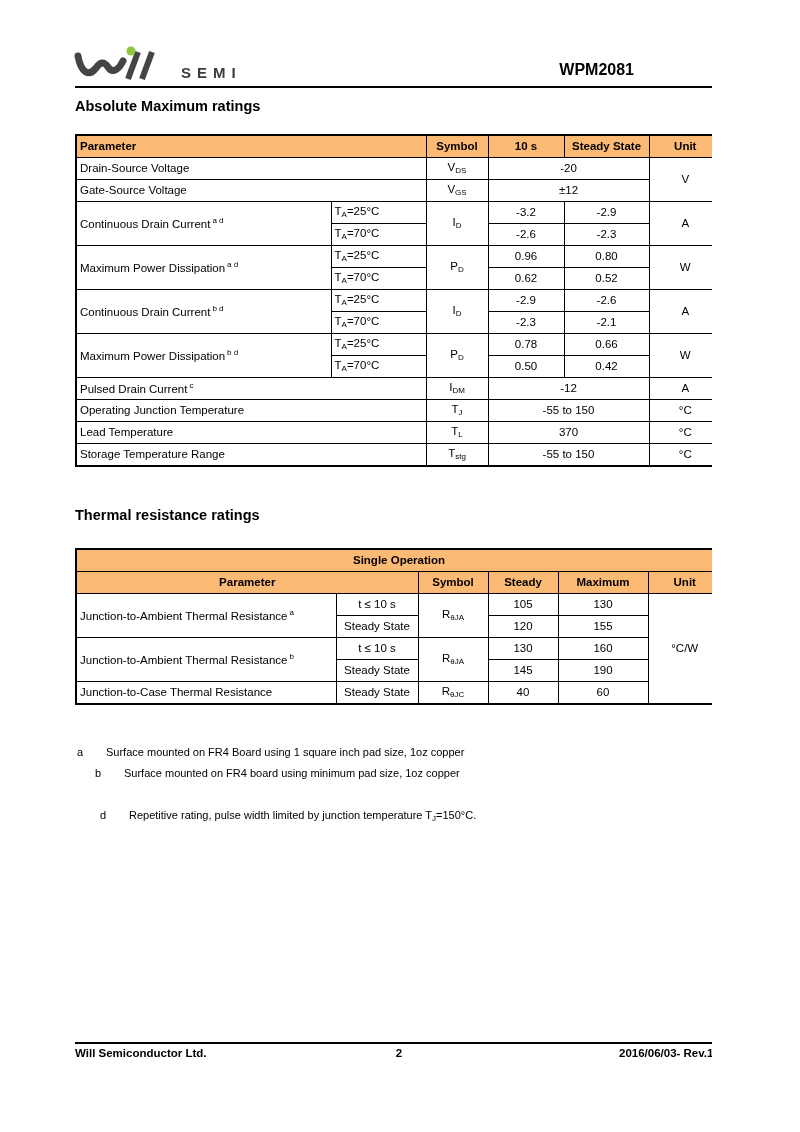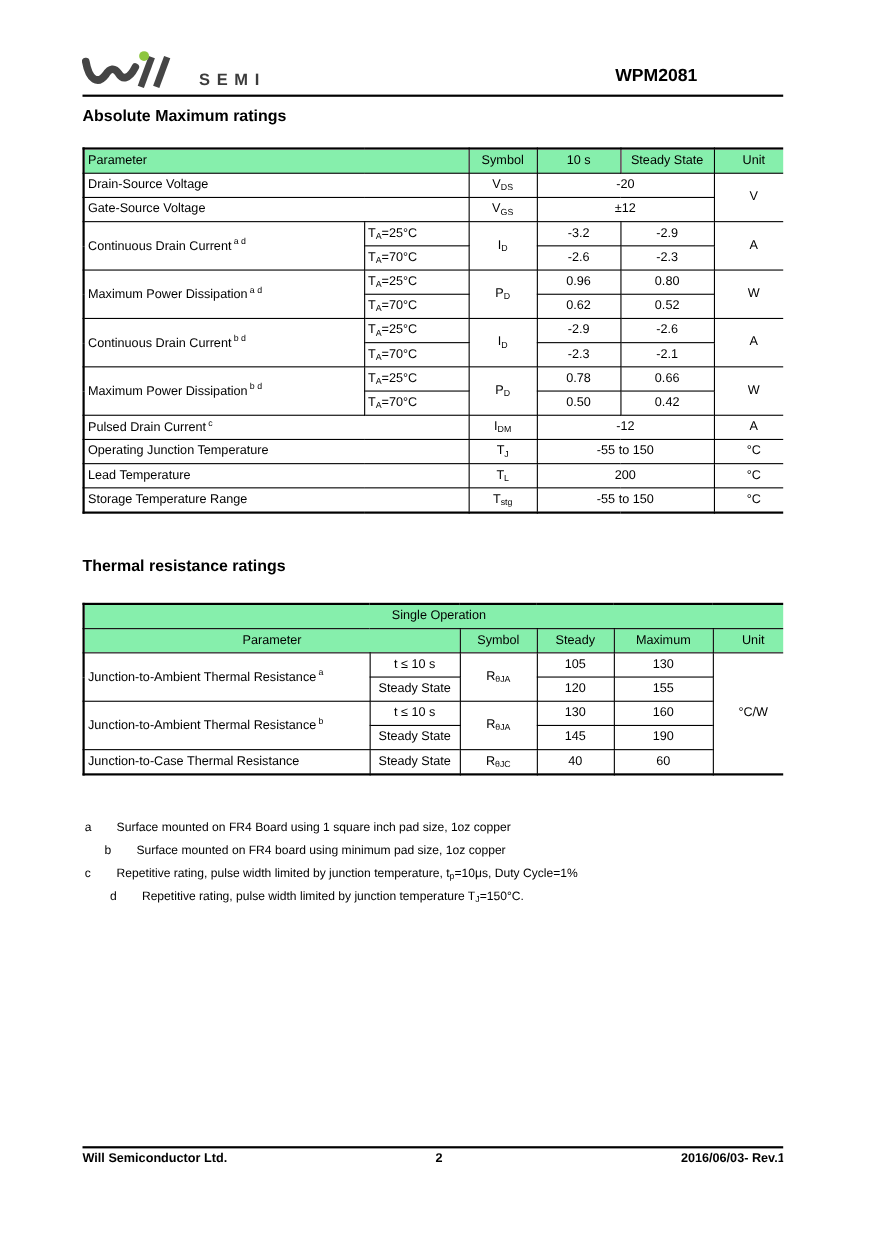--- a/index.html
+++ b/index.html
@@ -16,21 +16,21 @@
   .rule.footer{top:1042px;}
 
   
   .sec-title{position:absolute;left:75px;font-size:14.5px;font-weight:bold;}
 
   
   .t{position:absolute;left:75px;border-collapse:collapse;width:648px;
      font-size:11.5px;table-layout:fixed;border:2px solid #000;}
   .t th,.t td{border:1px solid #000;height:21px;padding:0 3px;line-height:1.15;
               overflow:hidden;white-space:nowrap;}
-  .t th{background:#86efac;font-weight:normal;text-align:center;}
+  .t th{background:#fdba74;font-weight:bold;text-align:center;}
   .t th.left,.t td.left{text-align:left;}
   .t td{text-align:center;}
   sub{font-size:8px;vertical-align:-2px;letter-spacing:0;}
   sup{font-size:8px;vertical-align:5px;margin-left:2px;}
 
   
   .note{position:absolute;left:77px;font-size:11px;}
   .note .mk{display:inline-block;width:29px;}
 
   
@@ -153,21 +153,21 @@
       </tr>
       <tr>
         <td colspan="2" class="left">Operating Junction Temperature</td>
         <td><span>T</span><sub>J</sub></td>
         <td colspan="2">-55 to 150</td>
         <td>°C</td>
       </tr>
       <tr>
         <td colspan="2" class="left">Lead Temperature</td>
         <td><span>T</span><sub>L</sub></td>
-        <td colspan="2">200</td>
+        <td colspan="2">370</td>
         <td>°C</td>
       </tr>
       <tr>
         <td colspan="2" class="left">Storage Temperature Range</td>
         <td><span>T</span><sub>stg</sub></td>
         <td colspan="2">-55 to 150</td>
         <td>°C</td>
       </tr>
     </tbody>
   </table>
@@ -228,23 +228,20 @@
       </tr>
     </tbody>
   </table>
 
   <div class="note" style="top:746px;">
     <span class="mk">a</span><span>Surface mounted on FR4 Board using 1 square inch pad size, 1oz copper</span><sub></sub><span></span>
   </div>
   <div class="note" style="top:767px;padding-left:18px;">
     <span class="mk">b</span><span>Surface mounted on FR4 board using minimum pad size, 1oz copper</span><sub></sub><span></span>
   </div>
-  <div class="note" style="top:788px;">
-    <span class="mk">c</span><span>Repetitive rating, pulse width limited by junction temperature, t</span><sub>p</sub><span>=10μs, Duty Cycle=1%</span>
-  </div>
   <div class="note" style="top:809px;margin-left:23px;">
     <span class="mk">d</span><span>Repetitive rating, pulse width limited by junction temperature T</span><sub>J</sub><span>=150°C.</span>
   </div>
 
   <div class="rule footer"></div>
   <div class="footer">
     <span class="fl">Will Semiconductor Ltd.</span>
     <span class="fc">2</span>
     <span class="fr">2016/06/03- Rev.1.0</span>
   </div>

